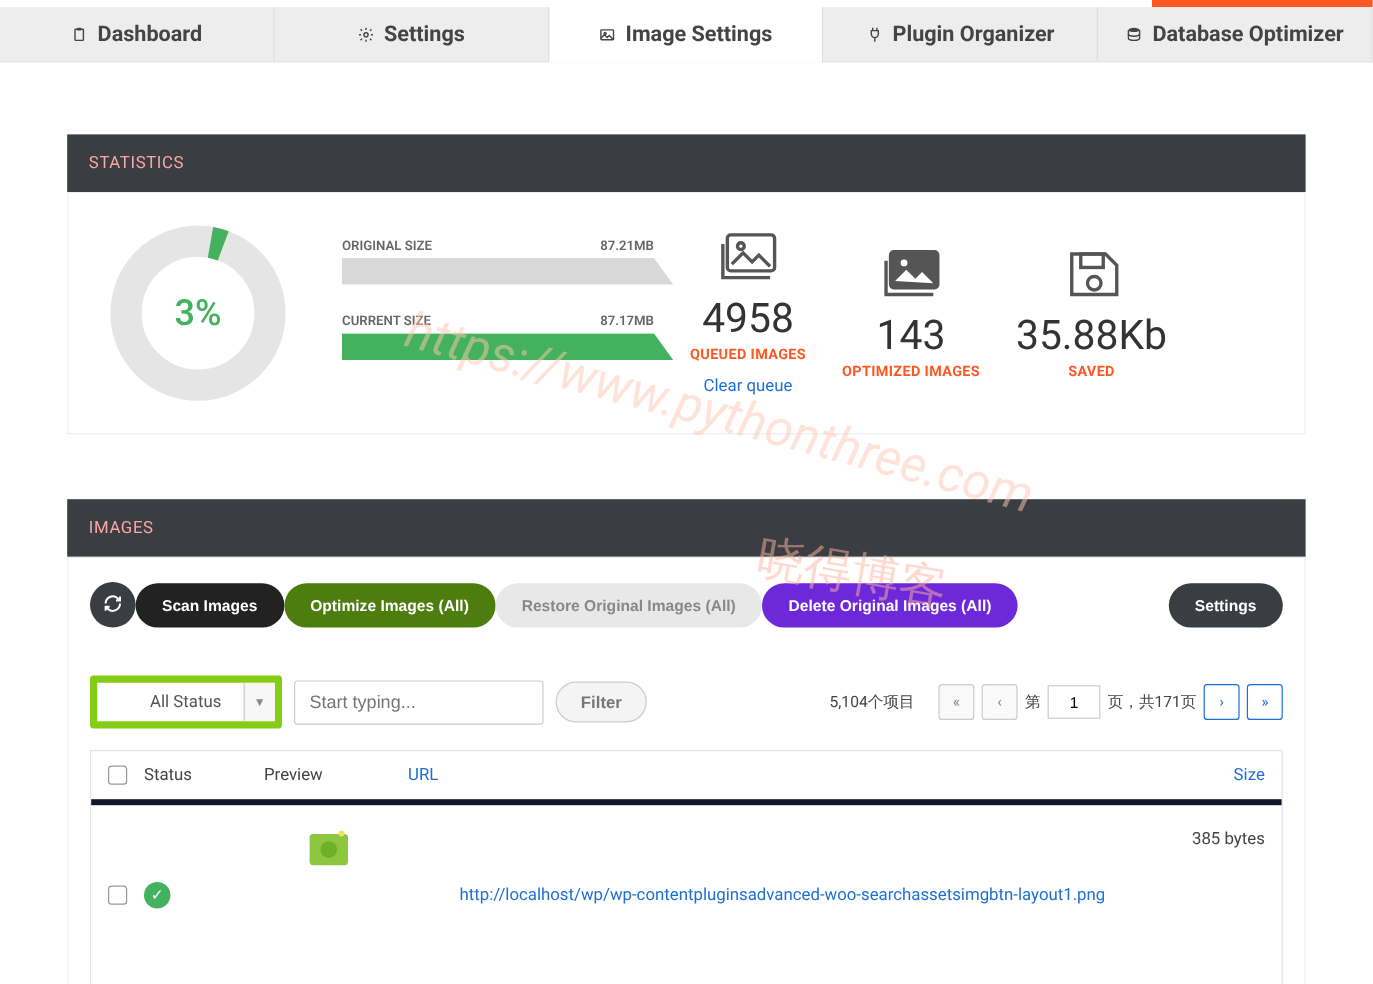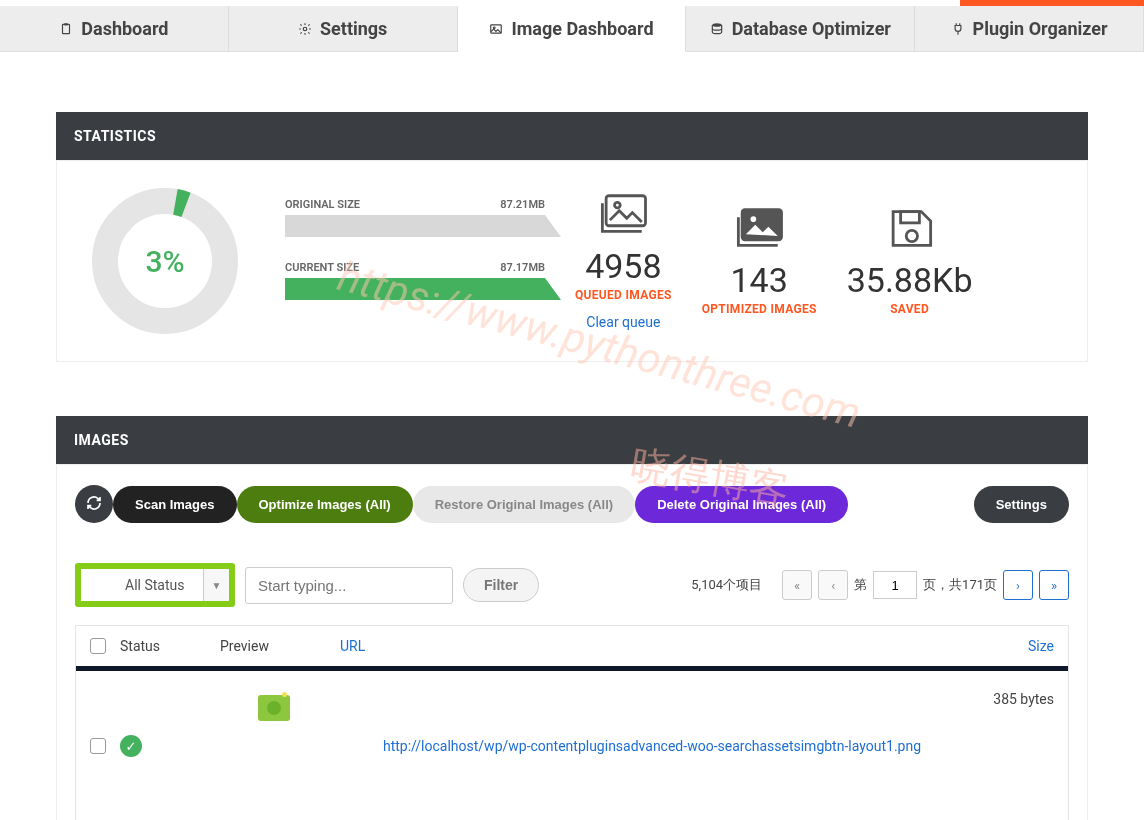--- a/index.html
+++ b/index.html
@@ -3,21 +3,21 @@
 <meta charset="utf-8">
 <style>
 * { box-sizing: border-box; margin: 0; padding: 0; }
 body { font-family: -apple-system, BlinkMacSystemFont, "Segoe UI", Roboto, Arial, sans-serif; background: #fff; width: 1144px; }
 .topbar { height: 6px; background: #ff5722; margin-left: 960px; }
 .tabs { display: flex; border-bottom: 1px solid #ddd; }
 .tab { flex: 1; text-align: center; padding: 12px 0; background: #ededed; border-right: 1px solid #ddd; font-weight: 700; font-size: 18px; cursor: pointer; display: flex; align-items: center; justify-content: center; gap: 8px; color: #444; }
 .tab.active { background: #fff; border-bottom: 1px solid #fff; margin-bottom: -1px; }
 .tab-icon { width: 14px; height: 14px; display: inline-flex; }
 .panel { margin: 60px 56px 0 56px; }
-.panel-header { background: #3a3d41; color: #ffffff; padding: 16px 18px; font-weight: 700; font-size: 14px; letter-spacing: 0.5px; }
+.panel-header { background: #3a3d41; color: #fca5a5; padding: 16px 18px; font-weight: 400; font-size: 14px; letter-spacing: 0.5px; }
 .panel-body { border: 1px solid #eee; padding: 20px 18px; }
 .stats-row { display: flex; align-items: center; gap: 30px; }
 .donut-wrap { width: 180px; display: flex; justify-content: center; }
 .donut { position: relative; width: 160px; height: 160px; }
 .donut-label { position: absolute; top: 50%; left: 50%; transform: translate(-50%,-50%); font-size: 30px; color: #43b15d; font-weight: 500; }
 .bars { flex: 1; max-width: 260px; }
 .bar-row { margin-bottom: 24px; }
 .bar-top { display: flex; justify-content: space-between; font-size: 11px; color: #666; margin-bottom: 4px; font-weight: 600; }
 .bar-track { height: 22px; background: #d8d8d8; position: relative; }
 .bar-track::after { content:''; position: absolute; right: -16px; top: 0; border-top: 22px solid transparent; border-left: 16px solid #d8d8d8; }
@@ -91,39 +91,39 @@
     <span>Settings</span>
   </div>
   <div class="tab active">
     <span class="tab-icon">
           <svg viewBox="0 0 24 24" fill="none" stroke="currentColor" stroke-width="2">
             <rect x="3" y="5" width="18" height="14" rx="1"></rect>
             <circle cx="9" cy="10" r="1.5"></circle>
             <path d="M3 17l5-5 4 4 3-3 6 6"></path>
           </svg>
         </span>
-    <span>Image Dashboard</span>
+    <span>Image Settings</span>
+  </div>
+  <div class="tab">
+    <span class="tab-icon">
+          <svg viewBox="0 0 24 24" fill="currentColor">
+            <path d="M9 2v4M15 2v4M7 6h10v5a5 5 0 01-5 5 5 5 0 01-5-5V6zM12 16v6" stroke="currentColor" stroke-width="2" fill="none"></path>
+          </svg>
+        </span>
+    <span>Plugin Organizer</span>
   </div>
   <div class="tab">
     <span class="tab-icon">
           <svg viewBox="0 0 24 24" fill="currentColor">
             <ellipse cx="12" cy="5" rx="8" ry="3"></ellipse>
             <path d="M4 5v6c0 1.7 3.6 3 8 3s8-1.3 8-3V5" fill="none" stroke="currentColor" stroke-width="2"></path>
             <path d="M4 11v6c0 1.7 3.6 3 8 3s8-1.3 8-3v-6" fill="none" stroke="currentColor" stroke-width="2"></path>
           </svg>
         </span>
     <span>Database Optimizer</span>
-  </div>
-  <div class="tab">
-    <span class="tab-icon">
-          <svg viewBox="0 0 24 24" fill="currentColor">
-            <path d="M9 2v4M15 2v4M7 6h10v5a5 5 0 01-5 5 5 5 0 01-5-5V6zM12 16v6" stroke="currentColor" stroke-width="2" fill="none"></path>
-          </svg>
-        </span>
-    <span>Plugin Organizer</span>
   </div>
 </div>
 
 <div class="panel">
   <div class="panel-header">STATISTICS</div>
   <div class="panel-body">
     <div class="stats-row">
       <div class="donut-wrap">
         <div class="donut">
           <svg width="160" height="160" viewBox="0 0 160 160">

